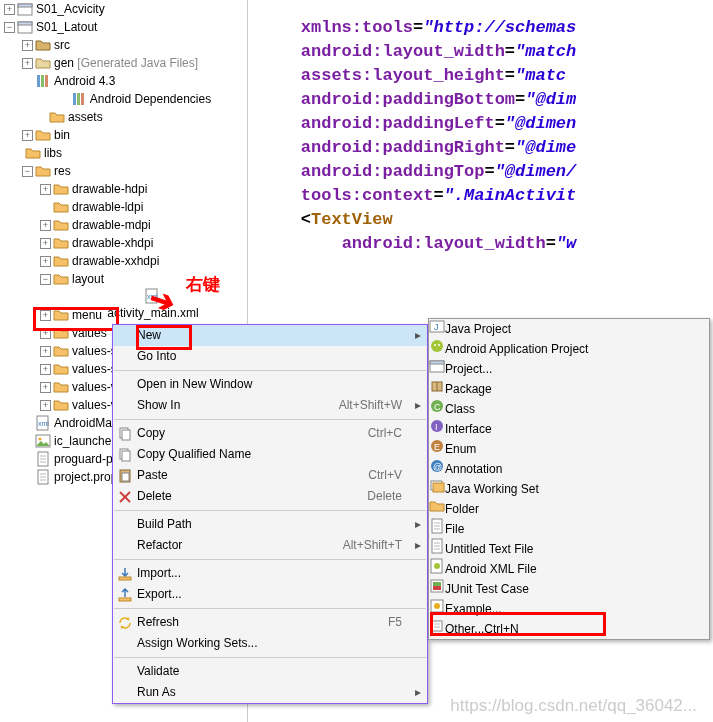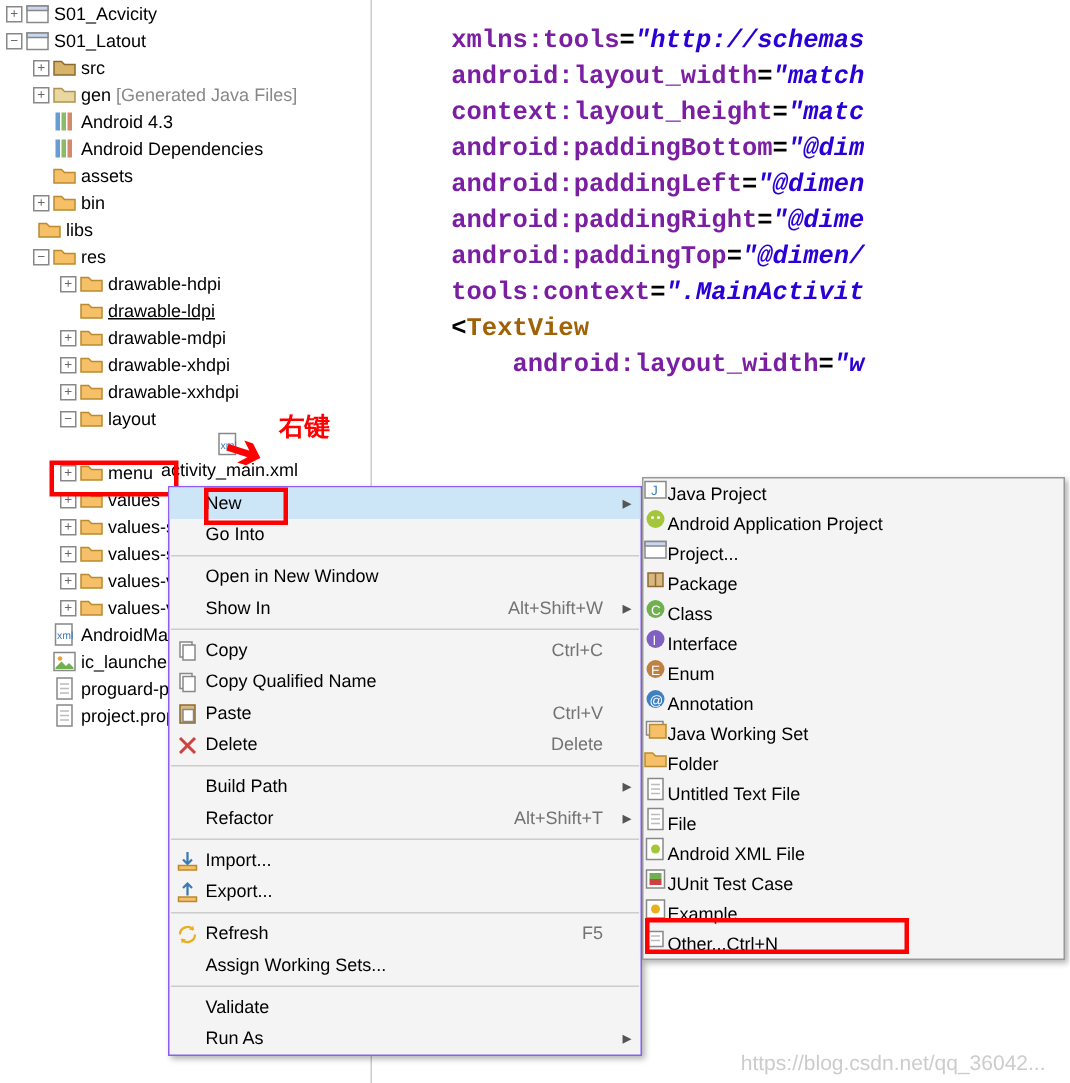--- a/index.html
+++ b/index.html
@@ -20,21 +20,21 @@
 .ctx-menu{position:absolute;background:#f4f4f4;border:1px solid #8b5cf6;box-shadow:2px 2px 4px rgba(0,0,0,.3);font-size:12px}
 .ctx-menu .mi{height:21px;line-height:21px;display:flex;align-items:center;position:relative}
 .ctx-menu .mico{width:24px;height:21px;display:flex;align-items:center;justify-content:center;flex-shrink:0}
 .ctx-menu .mlbl{flex:1;padding-right:8px}
 .ctx-menu .macc{color:#737373;padding-right:10px}
 .ctx-menu .marr{width:12px;text-align:center;color:#555;padding-right:3px}
 .ctx-menu .sep{height:1px;background:#ccc;margin:3px 1px}
 .ctx-menu .hl{background:#cde6f7}
 .sub-menu{position:absolute;background:#f4f4f4;border:1px solid #999;box-shadow:2px 2px 4px rgba(0,0,0,.3);font-size:12px}
 .sub-menu .mi{height:20px;line-height:20px;display:flex;align-items:center}
-.watermark{position:absolute;bottom:6px;right:16px;color:#ccc;font-size:14px;font-family:Arial}
+.watermark{position:absolute;bottom:6px;right:16px;color:#ccc;font-size:17px;font-family:Arial}
 
 .ic svg{display:block}
 </style>
 </head>
 <body>
 
 <div class="tree-pane" id="tree">
     <div class="tree-row" style="padding-left: 4px;">
       <span class="tw">+</span>
       <span class="ic">
@@ -77,32 +77,32 @@
       <span class="nt"></span>
       <span class="ic">
         <svg width="16" height="16">
           <rect x="2" y="2" width="3" height="12" fill="#6a9cd4"></rect>
           <rect x="6" y="2" width="3" height="12" fill="#8abb6a"></rect>
           <rect x="10" y="2" width="3" height="12" fill="#d48a6a"></rect>
         </svg>
       </span>
       <span class="lbl">Android 4.3</span>
     </div>
-    <div class="tree-row" style="padding-left: 22px;">
+    <div class="tree-row" style="padding-left: 22px; justify-content: center;">
       <span class="nt"></span>
       <span class="ic">
         <svg width="16" height="16">
           <rect x="2" y="2" width="3" height="12" fill="#6a9cd4"></rect>
           <rect x="6" y="2" width="3" height="12" fill="#8abb6a"></rect>
           <rect x="10" y="2" width="3" height="12" fill="#d48a6a"></rect>
         </svg>
       </span>
       <span class="lbl">Android Dependencies</span>
     </div>
-    <div class="tree-row" style="padding-left: 22px;">
+    <div class="tree-row" style="padding-left: 22px; margin-left: 14px;">
       <span class="nt"></span>
       <span class="ic">
         <svg width="16" height="16">
           <path d="M1 4h5l2 2h7v7H1z" fill="#f5c068" stroke="#bb8a2e"></path>
         </svg>
       </span>
       <span class="lbl">assets</span>
     </div>
     <div class="tree-row" style="padding-left: 22px;">
       <span class="tw">+</span>
@@ -133,21 +133,21 @@
     </div>
     <div class="tree-row" style="padding-left: 40px;">
       <span class="tw">+</span>
       <span class="ic">
         <svg width="16" height="16">
           <path d="M1 4h5l2 2h7v7H1z" fill="#f5c068" stroke="#bb8a2e"></path>
         </svg>
       </span>
       <span class="lbl">drawable-hdpi</span>
     </div>
-    <div class="tree-row" style="padding-left: 40px; text-decoration: underline;">
+    <div class="tree-row" style="padding-left: 40px;">
       <span class="nt"></span>
       <span class="ic">
         <svg width="16" height="16">
           <path d="M1 4h5l2 2h7v7H1z" fill="#f5c068" stroke="#bb8a2e"></path>
         </svg>
       </span>
       <span class="lbl">drawable-ldpi</span>
     </div>
     <div class="tree-row" style="padding-left: 40px;">
       <span class="tw">+</span>
@@ -292,21 +292,21 @@
           <line x1="5" y1="11" x2="11" y2="11" stroke="#bbb"></line>
         </svg>
       </span>
       <span class="lbl">project.properties</span>
     </div>
   </div>
 
 <div class="editor-pane" id="editor" style="padding-top: 16px;">
     <div class="line"><span>    </span><span class="kw">xmlns:tools</span><span class="eq">=</span><span class="str">"http://schemas</span></div>
     <div class="line"><span>    </span><span class="kw">android:layout_width</span><span class="eq">=</span><span class="str">"match</span></div>
-    <div class="line"><span>    </span><span class="kw">context:layout_height</span><span class="eq">=</span><span class="str">"matc</span></div>
+    <div class="line"><span>    </span><span class="kw">assets:layout_height</span><span class="eq">=</span><span class="str">"matc</span></div>
     <div class="line"><span>    </span><span class="kw">android:paddingBottom</span><span class="eq">=</span><span class="str">"@dim</span></div>
     <div class="line"><span>    </span><span class="kw">android:paddingLeft</span><span class="eq">=</span><span class="str">"@dimen</span></div>
     <div class="line"><span>    </span><span class="kw">android:paddingRight</span><span class="eq">=</span><span class="str">"@dime</span></div>
     <div class="line"><span>    </span><span class="kw">android:paddingTop</span><span class="eq">=</span><span class="str">"@dimen/</span></div>
     <div class="line"><span>    </span><span class="kw">tools:context</span><span class="eq">=</span><span class="str">".MainActivit</span></div>
     <div class="line"><span></span></div>
     <div class="line"><span>    </span><span class="eq">&lt;</span><span class="tag">TextView</span></div>
     <div class="line"><span>        </span><span class="kw">android:layout_width</span><span class="eq">=</span><span class="str">"w</span></div>
   </div>
 
@@ -518,30 +518,30 @@
         </svg></span>
       <span class="mlbl">Folder</span>
     </div>
     <div class="mi">
       <span class="mico"><svg width="16" height="16">
           <rect x="3" y="1" width="10" height="14" fill="#fff" stroke="#888"></rect>
           <line x1="5" y1="5" x2="11" y2="5" stroke="#bbb"></line>
           <line x1="5" y1="8" x2="11" y2="8" stroke="#bbb"></line>
           <line x1="5" y1="11" x2="11" y2="11" stroke="#bbb"></line>
         </svg></span>
-      <span class="mlbl">Untitled Text File</span>
+      <span class="mlbl">File</span>
     </div>
     <div class="mi">
       <span class="mico"><svg width="16" height="16">
           <rect x="3" y="1" width="10" height="14" fill="#fff" stroke="#888"></rect>
           <line x1="5" y1="5" x2="11" y2="5" stroke="#bbb"></line>
           <line x1="5" y1="8" x2="11" y2="8" stroke="#bbb"></line>
           <line x1="5" y1="11" x2="11" y2="11" stroke="#bbb"></line>
         </svg></span>
-      <span class="mlbl">File</span>
+      <span class="mlbl">Untitled Text File</span>
     </div>
     <div class="mi hl">
       <span class="mico"><svg width="16" height="16">
           <rect x="2" y="1" width="11" height="14" fill="#fff" stroke="#888"></rect>
           <circle cx="8" cy="8" r="3" fill="#a4c639"></circle>
         </svg></span>
       <span class="mlbl">Android XML File</span>
     </div>
     <div class="mi">
       <span class="mico"><svg width="16" height="16">

